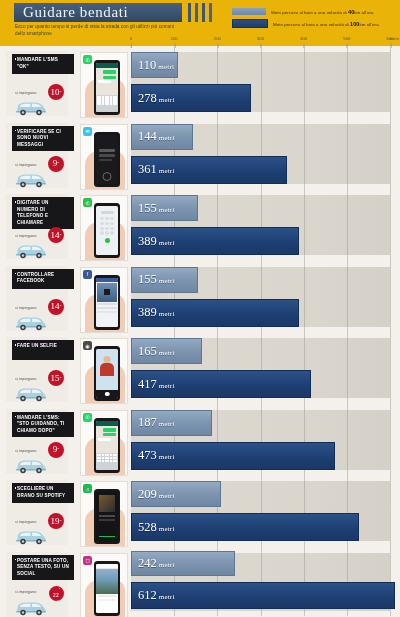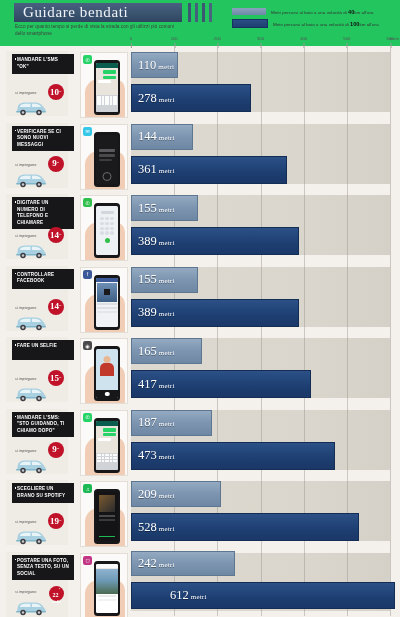--- a/index.html
+++ b/index.html
@@ -5,21 +5,21 @@
   html,body{margin:0;padding:0;}
   body{
     width:400px;height:617px;overflow:hidden;
     background:#f2efe9;
     font-family:"Liberation Sans", sans-serif;
     color:#1a1a1a;
   }
   .page{position:relative;width:400px;height:617px;background:#f4f1ec;}
 
   
-  .header{position:relative;height:46px;background:#22c55e;}
+  .header{position:relative;height:46px;background:#eab308;}
   .title-banner{
     position:absolute;left:14px;top:3px;width:168px;height:19px;
     background:linear-gradient(180deg,#49617f 0%,#3a536f 55%,#2f4662 100%);
     display:flex;align-items:center;
   }
   .title-banner .ttl{
     font-family:"Liberation Serif", serif;
     font-size:15px;color:#f0f3f7;letter-spacing:.6px;
     padding-left:9px;line-height:1;
   }
@@ -65,21 +65,21 @@
   .black-box .bullet{position:absolute;left:2.5px;top:4.4px;width:1.6px;height:1.6px;background:#fff;}
   .black-box .btxt{font-size:4.6px;font-weight:bold;line-height:1.42;letter-spacing:.18px;}
 
   .impiega{
     position:absolute;left:9px;font-size:3.8px;color:#555;font-style:italic;
   }
   .sec-badge{
     position:absolute;border-radius:50%;
     background:#c0132a;color:#fff;
     display:flex;align-items:center;justify-content:center;
-    font-family:"Liberation Serif", serif;font-weight:bold;
+    font-family:"Liberation Serif", serif;font-weight:normal;
   }
   .sec-badge .num{font-size:9px;line-height:1;}
   .sec-badge .sec{font-size:5px;vertical-align:super;line-height:1;}
   .sec-badge.small .num{font-size:6px;}
   .sec-badge.small .sec{font-size:3.6px;}
   .badge-sub{font-size:3px;display:block;text-align:center;line-height:1;}
 
   .car{position:absolute;left:8px;width:34px;height:17px;}
 
   
@@ -669,20 +669,20 @@
           <div class="rowbg" style="height: 58px;"></div>
           <i class="gridline" style="left: 43.1667px;"></i>
           <i class="gridline" style="left: 86.3333px;"></i>
           <i class="gridline" style="left: 129.5px;"></i>
           <i class="gridline" style="left: 172.667px;"></i>
           <i class="gridline" style="left: 215.833px;"></i>
           <i class="gridline" style="left: 259px;"></i>
           <div class="bar b40" style="left: 0px; width: 104.463px; top: 2px; height: 25px;">
             <span class="val">242<span class="u">metri</span></span>
           </div>
-          <div class="bar b100" style="left: 0px; width: 264.18px; top: 33px; height: 27px; padding-left: 32px;">
+          <div class="bar b100" style="left: 0px; width: 264.18px; top: 33px; height: 27px;">
             <span class="val">612<span class="u">metri</span></span>
           </div>
         </div>
       </div>
     </div>
 
 </div>
 
 </body></html>

